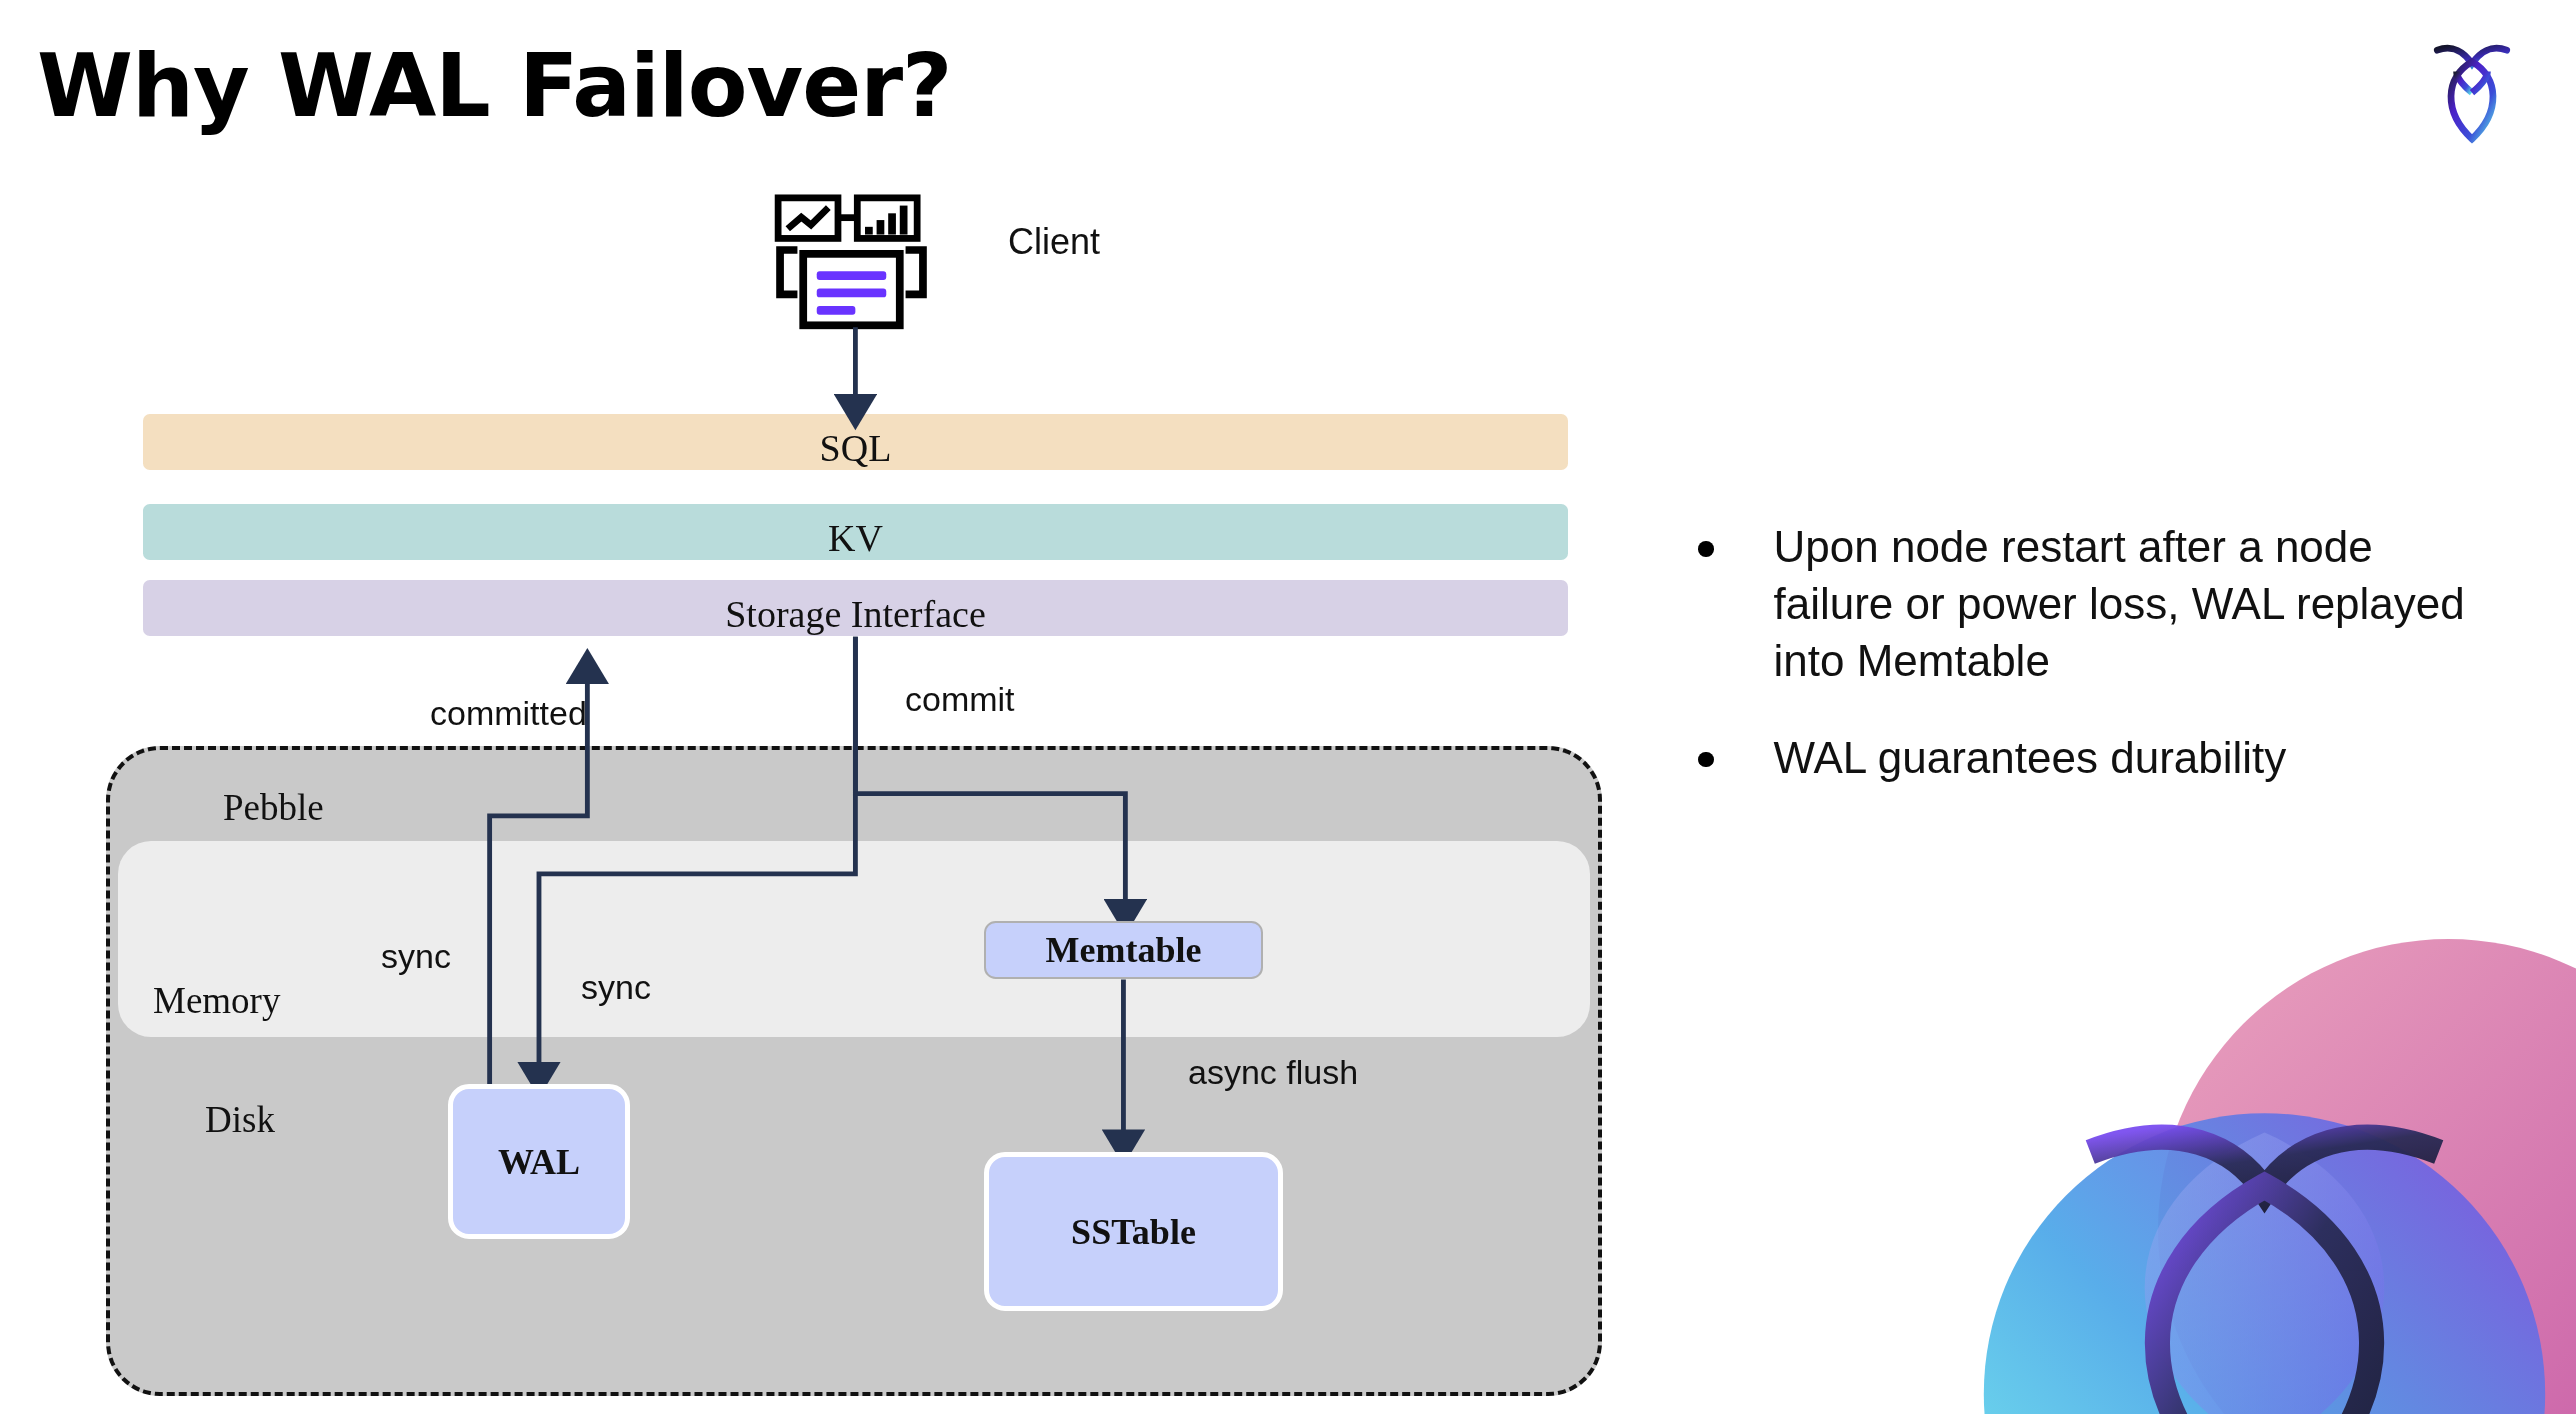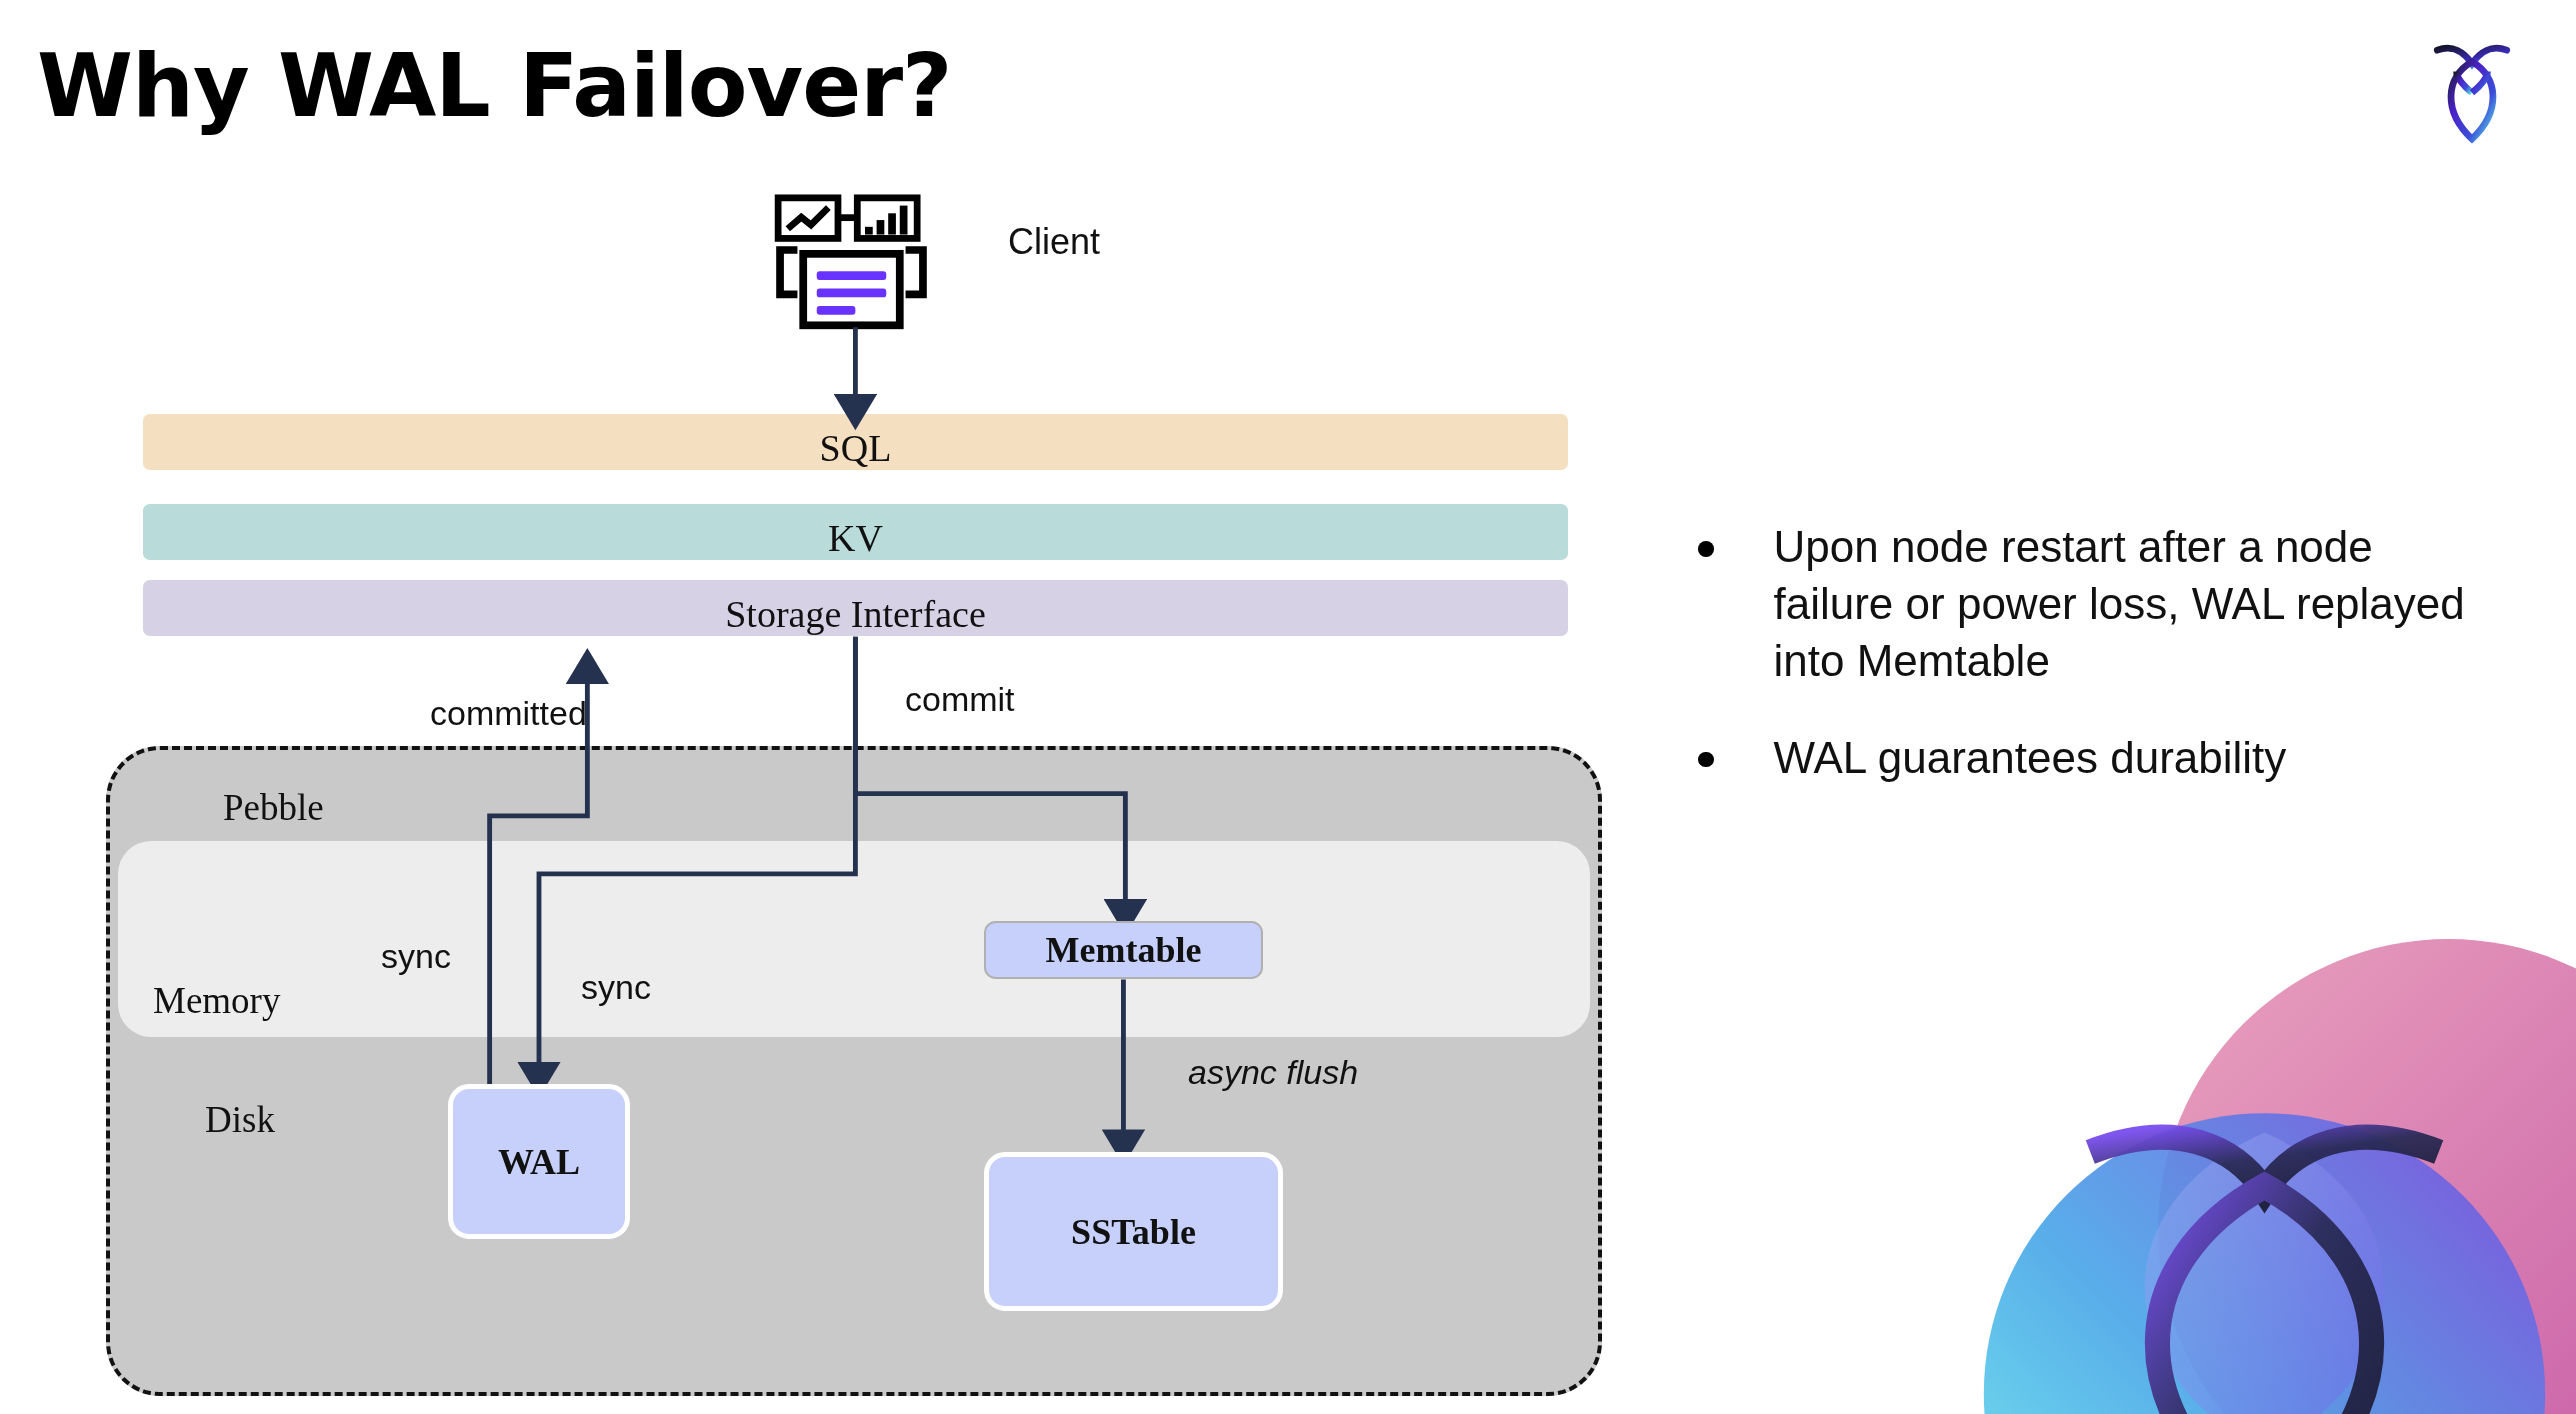--- a/index.html
+++ b/index.html
@@ -57,21 +57,21 @@
             border:5.8px solid #fff;font-size:36px;box-sizing:border-box;}
   #node-sstable{left:984px;top:1152px;width:299px;height:159px;border-radius:21px;
                 border:5.8px solid #fff;font-size:36px;box-sizing:border-box;align-items:center;}
 
   
   .edge-label{position:absolute;font-size:34px;color:#111;}
   #lbl-committed{left:406px;top:694px;margin-left:24px;}
   #lbl-commit{left:905px;top:680px;}
   #lbl-sync-left{left:381px;top:937px;}
   #lbl-sync-right{left:581px;top:968px;}
-  #lbl-async{left:1188px;top:1053px;font-style:italic;}
+  #lbl-async{left:1188px;top:1053px;}
 
   
   #wires{position:absolute;left:0;top:0;width:1645px;height:1415px;}
 
   
   #bullets{position:absolute;left:1698px;top:518px;width:794px;}
   .bullet-row{display:flex;align-items:flex-start;margin-bottom:39px;}
   .bullet-dot{flex:0 0 auto;width:15.5px;height:15.5px;border-radius:50%;
               background:#000;margin-top:23px;margin-right:60px;}
   .bullet-text{font-size:44px;line-height:1.3;color:#111;}

